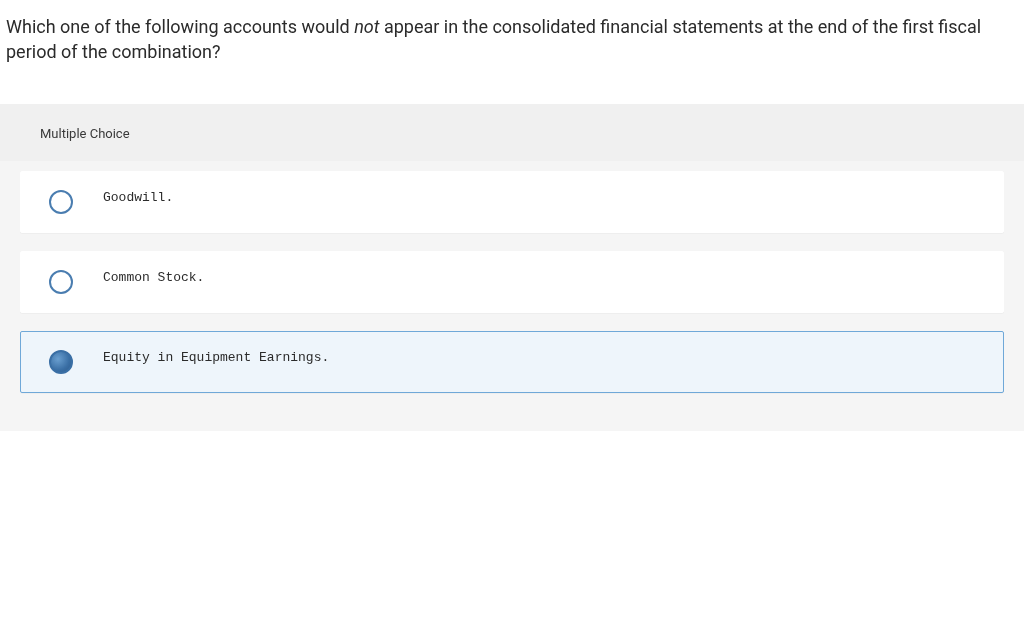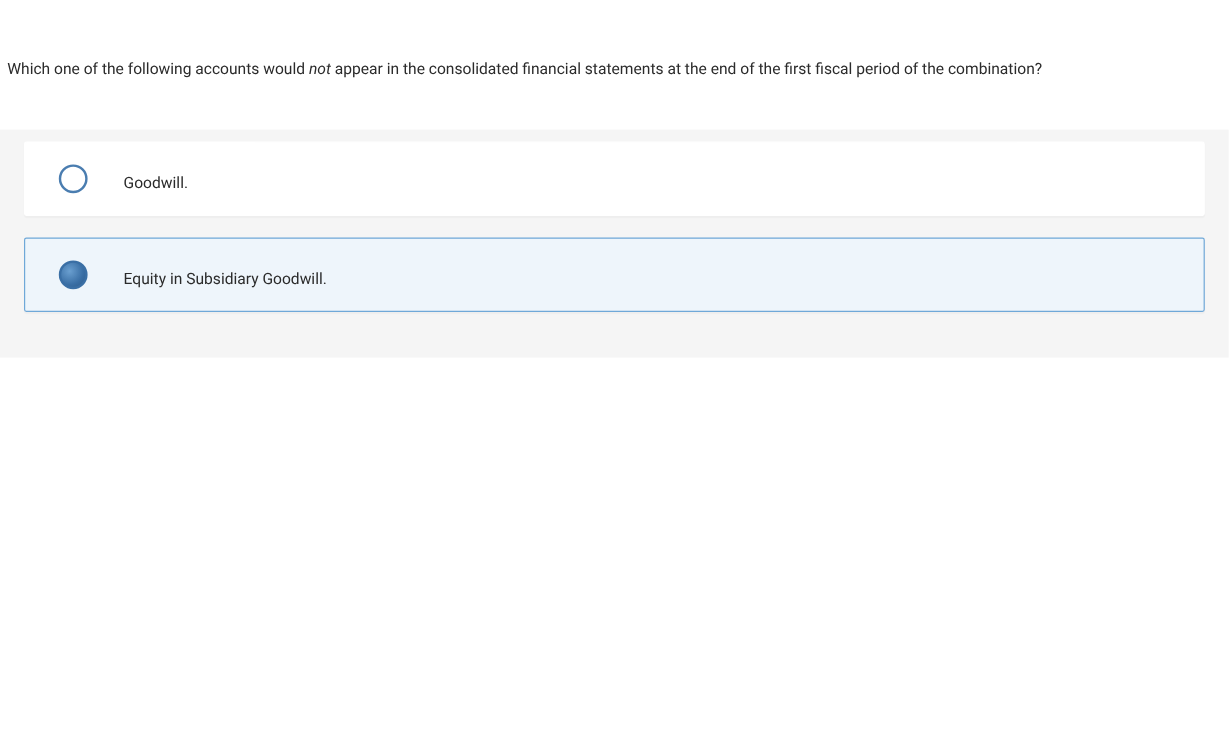--- a/index.html
+++ b/index.html
@@ -8,25 +8,24 @@
       box-sizing: border-box;
     }
     body {
       font-family: -apple-system, BlinkMacSystemFont, "Segoe UI", Roboto, Helvetica, Arial, sans-serif;
       background: #ffffff;
       width: 1024px;
       height: 622px;
       overflow: hidden;
     }
     .question-text {
-      font-size: 13px;
+      font-size: 18px;
       color: #2b2b2b;
       padding: 14px 22px 10px 6px;
       line-height: 1.4;
-      margin-top: 36px;
     }
     .question-text em {
       font-style: italic;
     }
     .mc-container {
       background: #f5f5f5;
       padding: 0 0 20px 0;
       margin-top: 30px;
     }
     .mc-header {
@@ -38,23 +37,24 @@
     .options-wrap {
       padding: 10px 20px 0 20px;
     }
     .option {
       background: #ffffff;
       border: 1px solid #ffffff;
       border-radius: 2px;
       padding: 18px 20px 18px 28px;
       margin-bottom: 18px;
       display: flex;
-      align-items: flex-end;
+      align-items: flex-start;
       cursor: pointer;
       box-shadow: 0 1px 1px rgba(0,0,0,0.03);
+      font-family: Liberation Mono, monospace;
     }
     .option.selected {
       background: #eef5fb;
       border: 1px solid #6fa8d8;
     }
     .radio {
       width: 24px;
       height: 24px;
       border: 2px solid #4a7db0;
       border-radius: 50%;
@@ -84,33 +84,40 @@
     }
   </style>
 </head>
 <body>
 
 <div class="question-text">
   <span>Which one of the following accounts would </span><em>not</em><span> appear in the consolidated financial statements at the end of the first fiscal period of the combination?</span>
 </div>
 
 <div class="mc-container">
+  <div class="mc-header">Multiple Choice</div>
   <div class="options-wrap">
 
     <div class="option">
       <div class="radio">
           <div class="radio-inner"></div>
         </div>
       <div class="option-label">Goodwill.</div>
     </div>
 
 
 
+    <div class="option">
+      <div class="radio">
+          <div class="radio-inner"></div>
+        </div>
+      <div class="option-label">Common Stock.</div>
+    </div>
 
     <div class="option selected">
       <div class="radio">
           <div class="radio-inner"></div>
         </div>
-      <div class="option-label">Equity in Subsidiary Goodwill.</div>
+      <div class="option-label">Equity in Equipment Earnings.</div>
     </div>
 
   </div>
 </div>
 
 </body></html>

